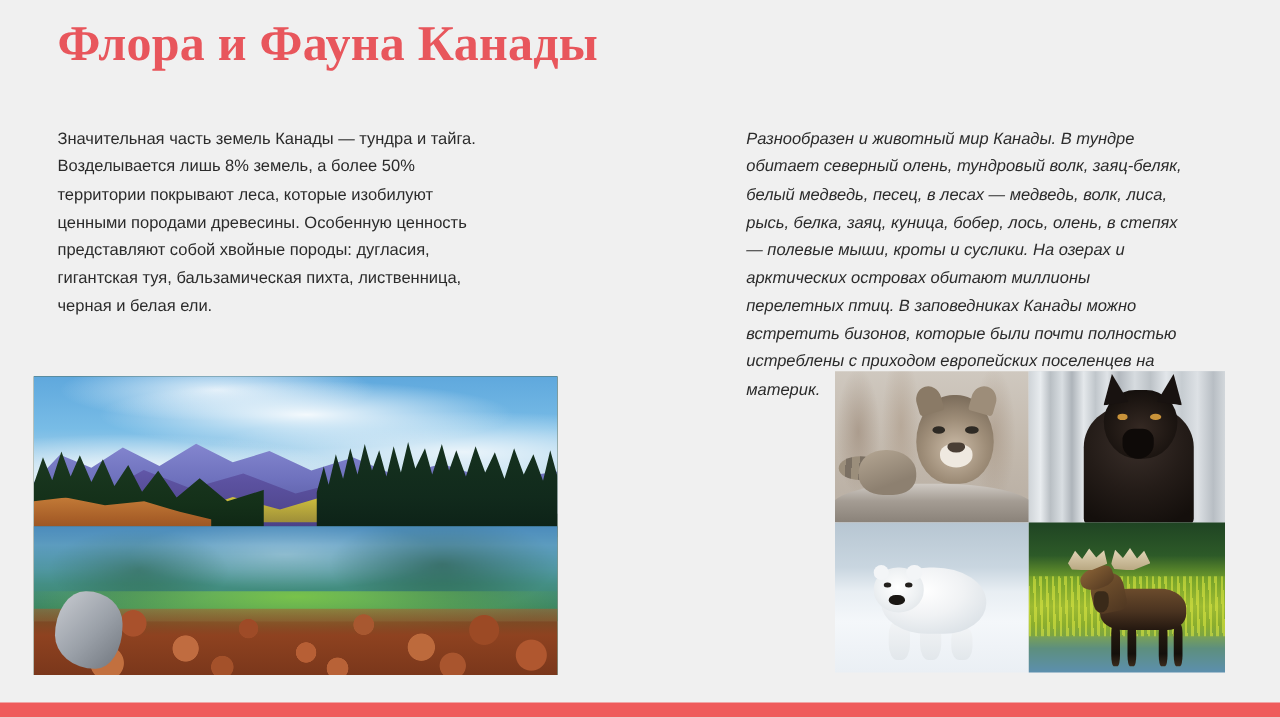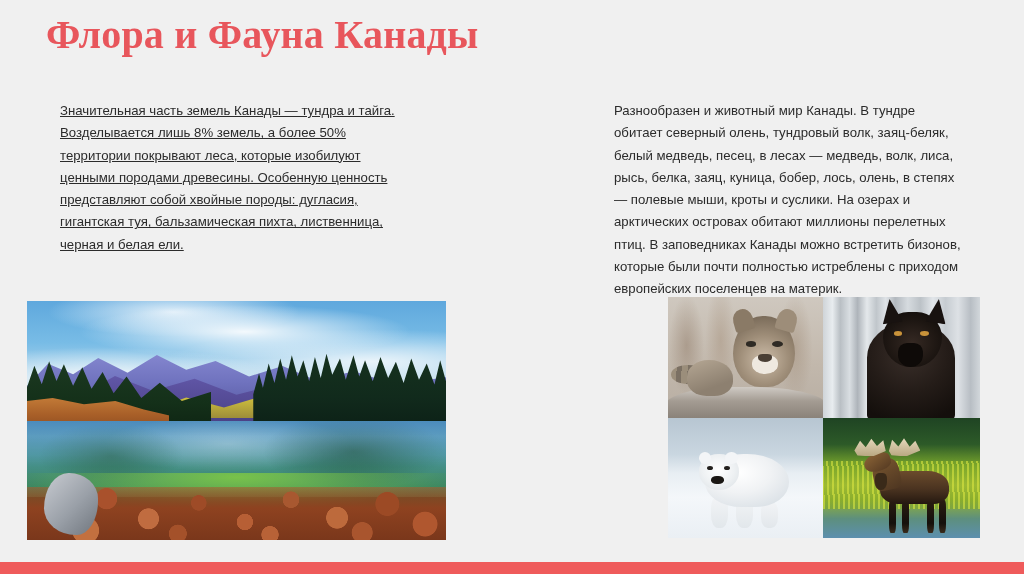--- a/index.html
+++ b/index.html
@@ -29,22 +29,22 @@
   }
 
   
   .body-col {
     position:absolute;
     font-size:13.2px;
     line-height:22.3px;
     color:#2b2b2b;
     font-family:"Liberation Sans", sans-serif;
   }
-  #col-left  { left:60px;  top:100px; width:356px;text-decoration:underline; }
-  #col-right { left:614px; top:100px; width:352px; }
+  #col-left  { left:46px;  top:100px; width:356px; }
+  #col-right { left:597px; top:100px; width:352px;font-style:italic; }
 
   
   #landscape {
     position:absolute;
     left:27px; top:301px;
     width:419px; height:239px;
     overflow:hidden;
     background:#1d3b1f;
   }
   .ls-layer { position:absolute; left:0; width:100%; }

